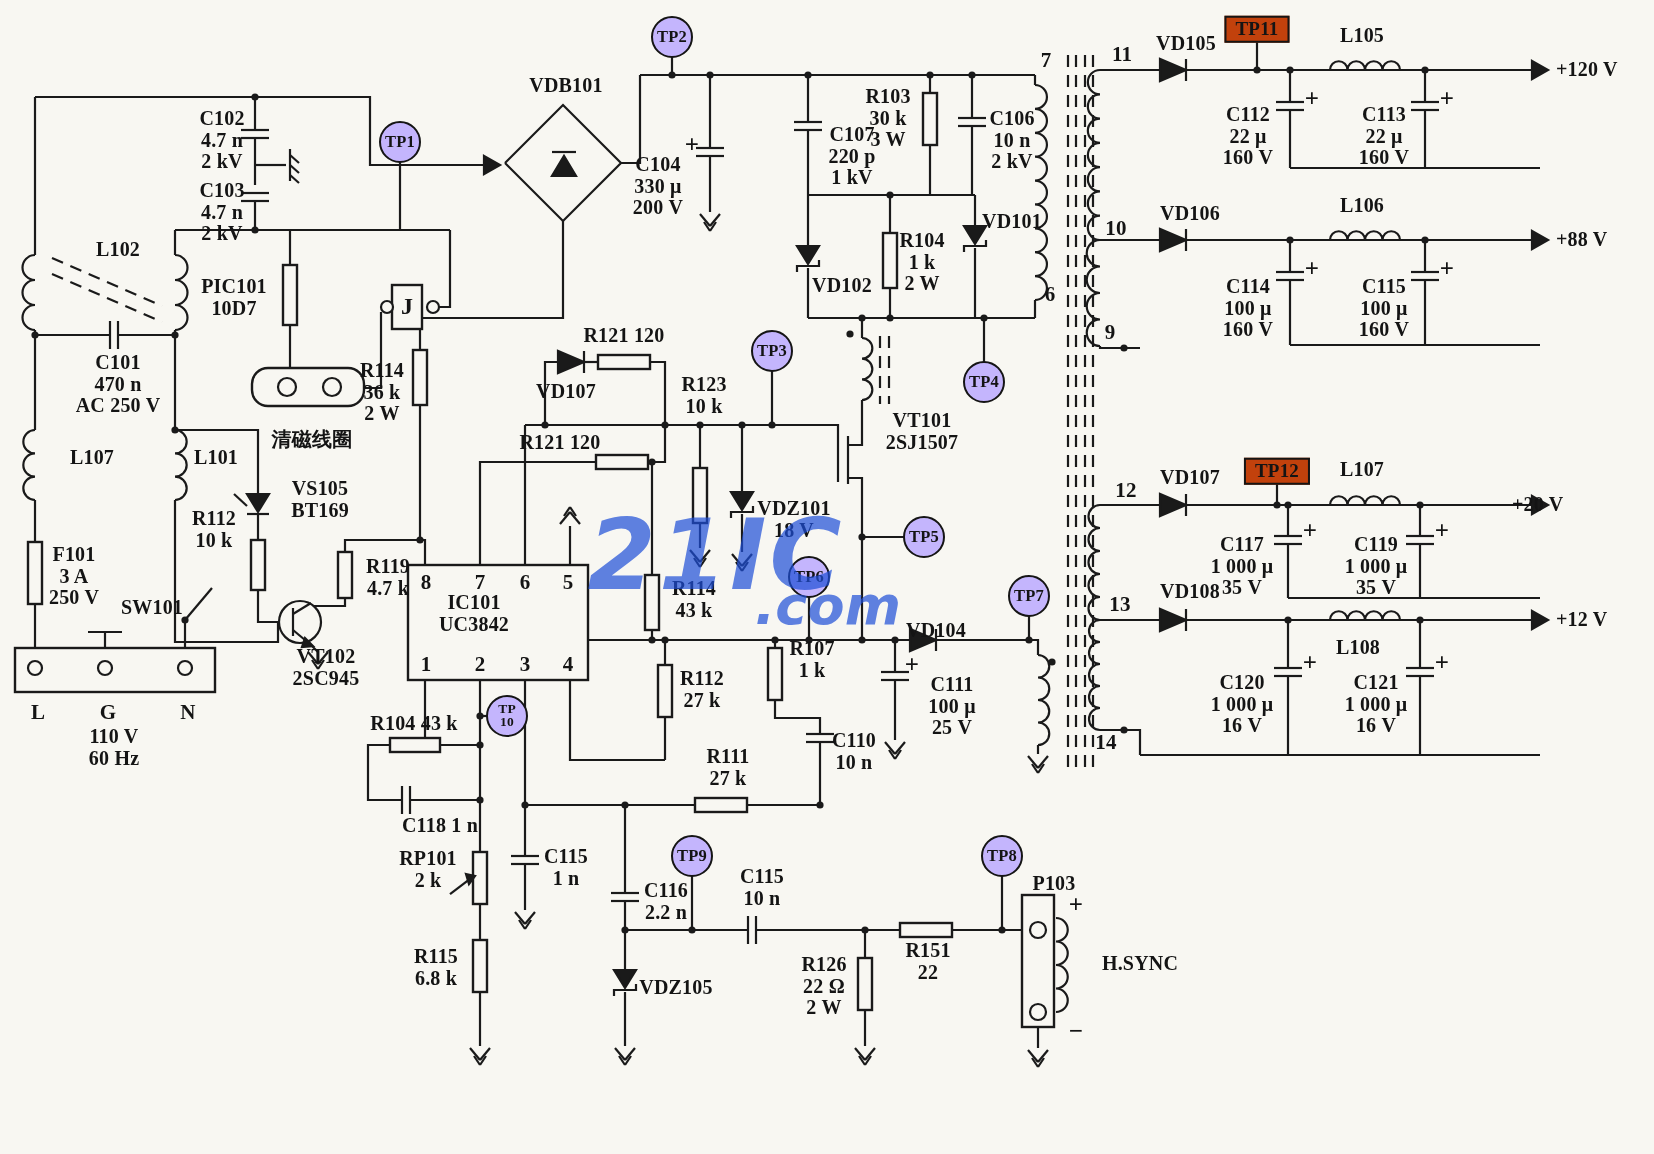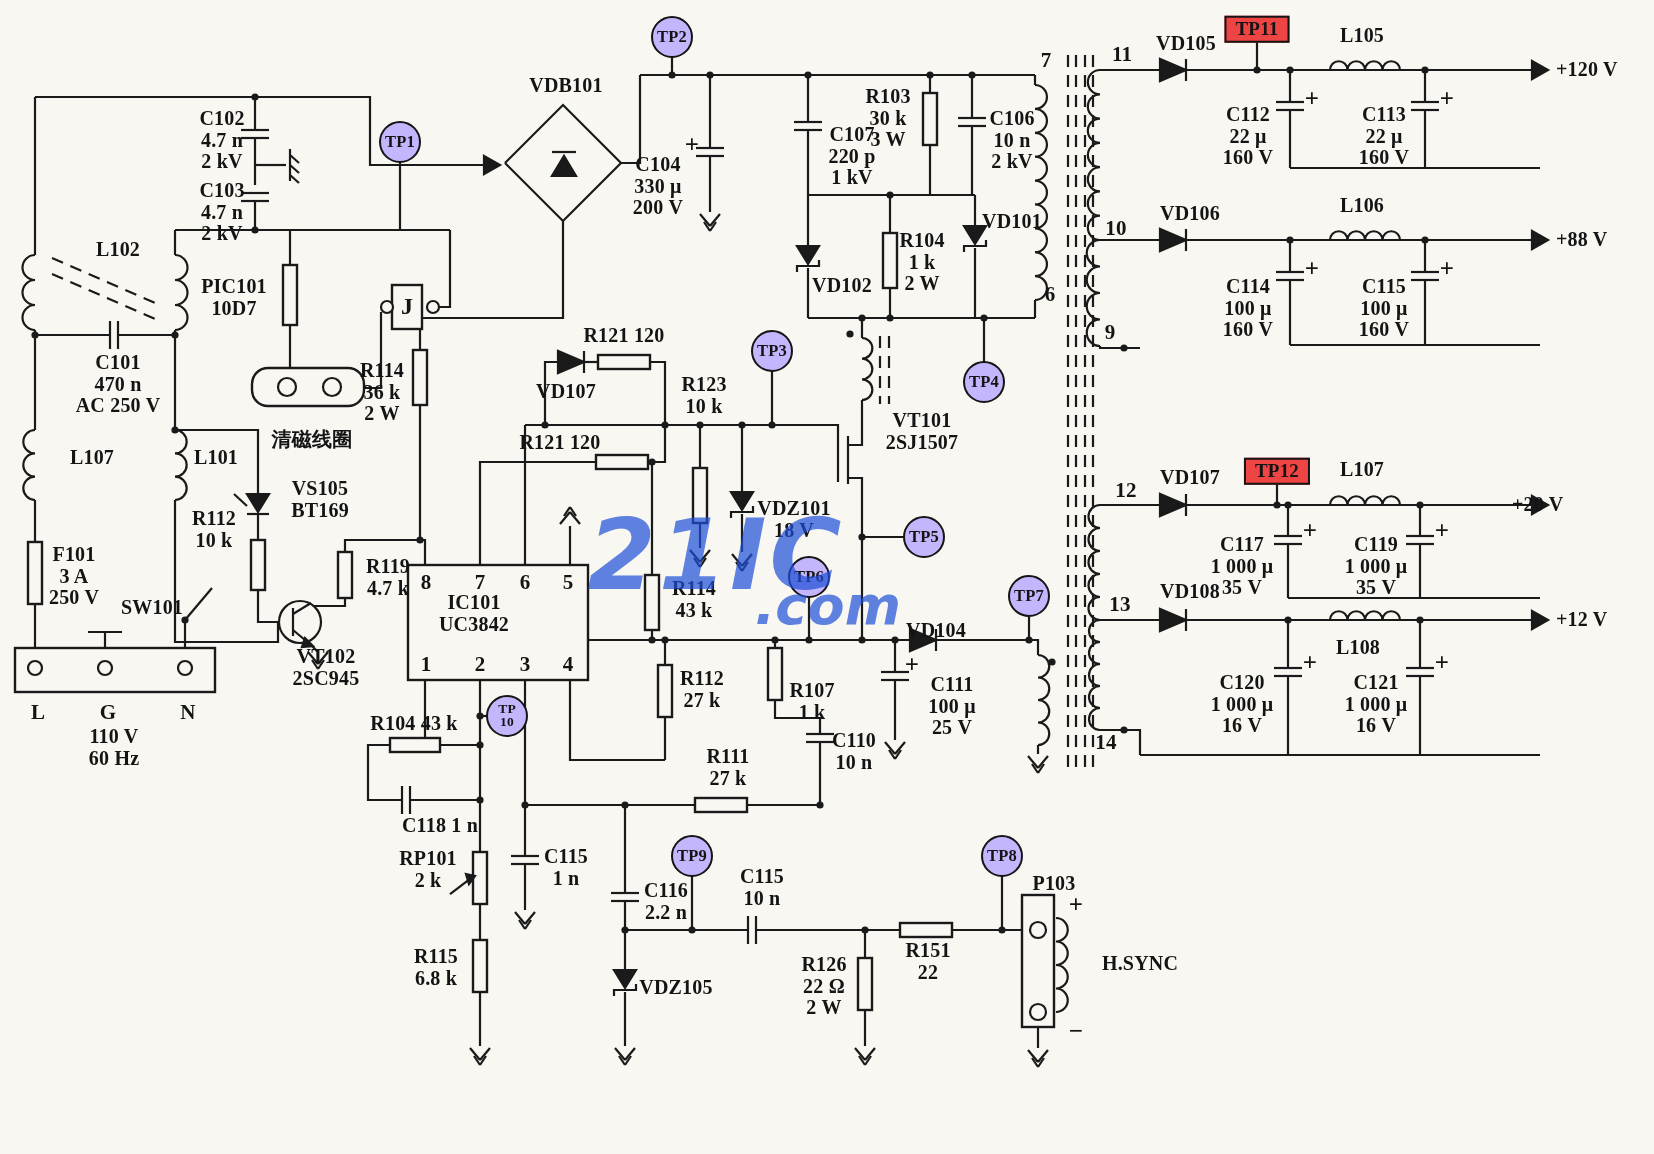--- a/index.html
+++ b/index.html
@@ -8,21 +8,21 @@
   .stage svg{position:absolute;left:0;top:0}
   .lbl{position:absolute;transform:translate(-50%,-50%);white-space:pre-line;text-align:center;
        font-size:20px;font-weight:700;line-height:1.08;letter-spacing:.2px;z-index:3}
   .lbl.al{transform:translate(0,-50%);text-align:left}
   .lbl.pin{font-size:21px}
   .lbl.plus{font-size:25px}
   .lbl.title{font-size:30px;letter-spacing:.5px}
   .lbl.tp{width:38px;height:38px;border:2.6px solid #151515;border-radius:50%;background:#c4b5fd;
           display:flex;align-items:center;justify-content:center;font-size:16.5px;line-height:.95;padding:0}
   .lbl.tpsm{font-size:13.5px}
-  .lbl.tpbox{border:2.6px solid #151515;background:#ef4444;padding:1px 9px;font-size:19px}
+  .lbl.tpbox{border:2.6px solid #151515;background:#c2410c;padding:1px 9px;font-size:19px}
   .lbl.wm1{font-size:98px;color:#1d4ed8;opacity:.7;font-style:italic;font-weight:700;
            font-family:"DejaVu Sans","Liberation Sans",sans-serif;letter-spacing:3px;z-index:4}
   .lbl.wm2{font-size:54px;color:#1d4ed8;opacity:.7;font-style:italic;font-weight:700;
            font-family:"DejaVu Sans","Liberation Sans",sans-serif;z-index:4}
 </style>
 </head>
 <body>
 
 <div class="stage">
   <svg id="wires" width="1654" height="1154">
@@ -483,21 +483,21 @@
 18 V</div>
     <div class="lbl" style="left: 694px; top: 600px;">R114
 43 k</div>
     <div class="lbl" style="left: 936px; top: 631px;">VD104</div>
     <div class="lbl" style="left: 952px; top: 706px;">C111
 100 μ
 25 V</div>
     <div class="lbl plus" style="left: 912px; top: 664px;">+</div>
     <div class="lbl" style="left: 702px; top: 690px;">R112
 27 k</div>
-    <div class="lbl" style="left: 812px; top: 702px;">R107
+    <div class="lbl" style="left: 812px; top: 660px;">R107
 1 k</div>
     <div class="lbl" style="left: 728px; top: 768px;">R111
 27 k</div>
     <div class="lbl" style="left: 854px; top: 752px;">C110
 10 n</div>
     <div class="lbl" style="left: 414px; top: 724px;">R104 43 k</div>
     <div class="lbl" style="left: 412px; top: 826px; margin-left: 28px;">C118 1 n</div>
     <div class="lbl" style="left: 428px; top: 870px;">RP101
 2 k</div>
     <div class="lbl" style="left: 566px; top: 868px;">C115

